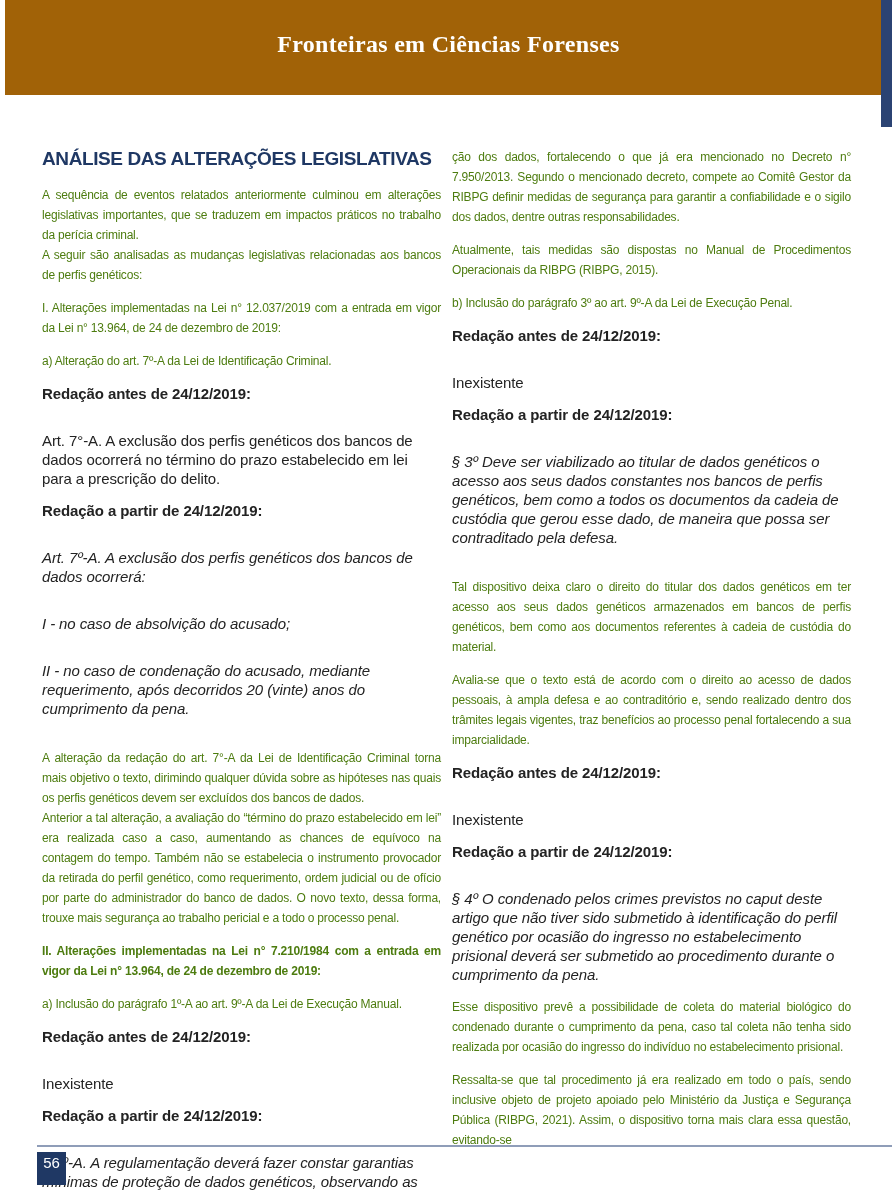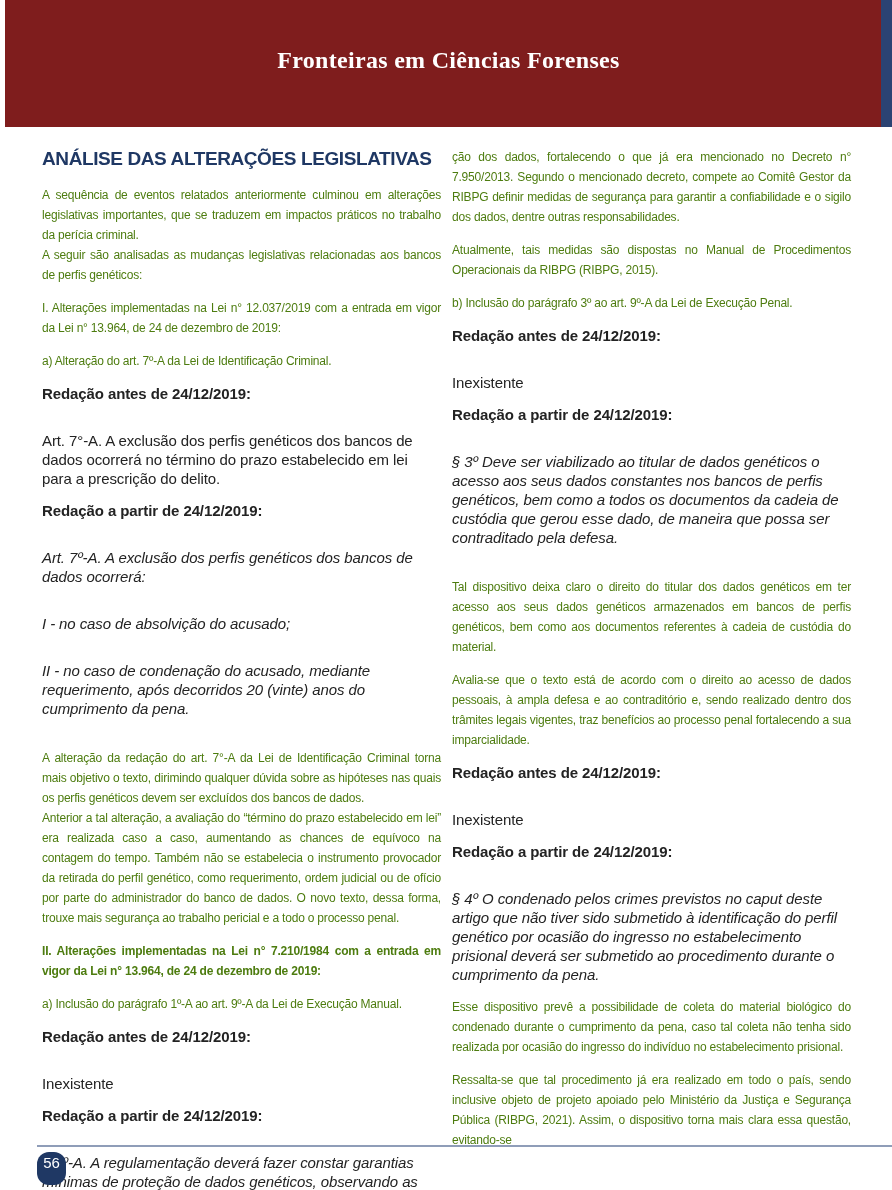--- a/index.html
+++ b/index.html
@@ -9,22 +9,22 @@
     height: 1190px;
     background: #ffffff;
     font-family: "Liberation Sans", sans-serif;
     overflow: hidden;
   }
 
   
   .band {
     position: absolute;
     top: 0; left: 5px; right: 0;
-    height: 127px;
-    background: #7f1d1d;
+    height: 95px;
+    background: #a16207;
     display: flex;
     align-items: center;
     justify-content: center;
   }
   .band-strip {
     position: absolute;
     top: 0; right: 0;
     width: 11px; height: 127px;
     background: #2b4373;
   }
@@ -98,21 +98,20 @@
     position: absolute;
     left: 37px; top: 1152px;
     width: 29px; height: 33px;
     background: #1f3864;
     color: #ffffff;
     font-size: 15px;
     line-height: 20px;
     text-align: center;
     box-sizing: border-box;
     padding-top: 1px;
-    border-radius: 12px;
   }
   .cite {
     position: absolute;
     left: 81px; top: 1155px;
     color: #1f3864;
     font-size: 14px;
     line-height: 18px;
     letter-spacing: -0.2px;
     white-space: nowrap;
   }

